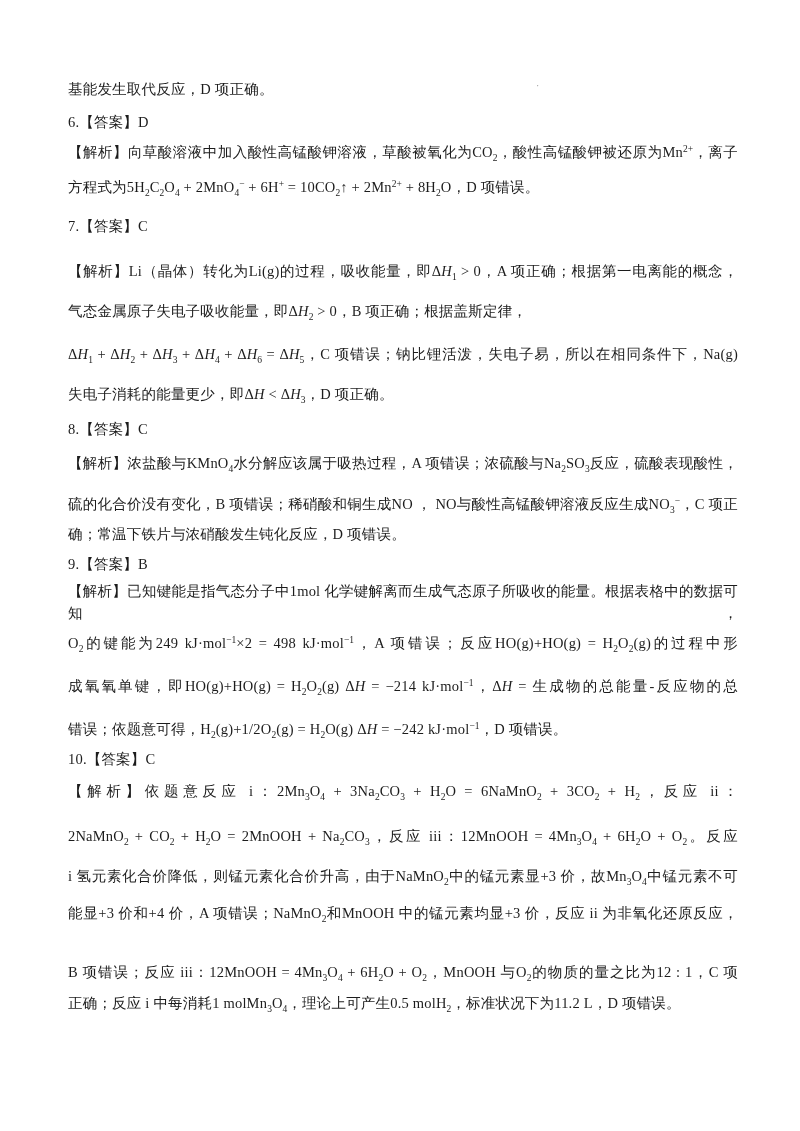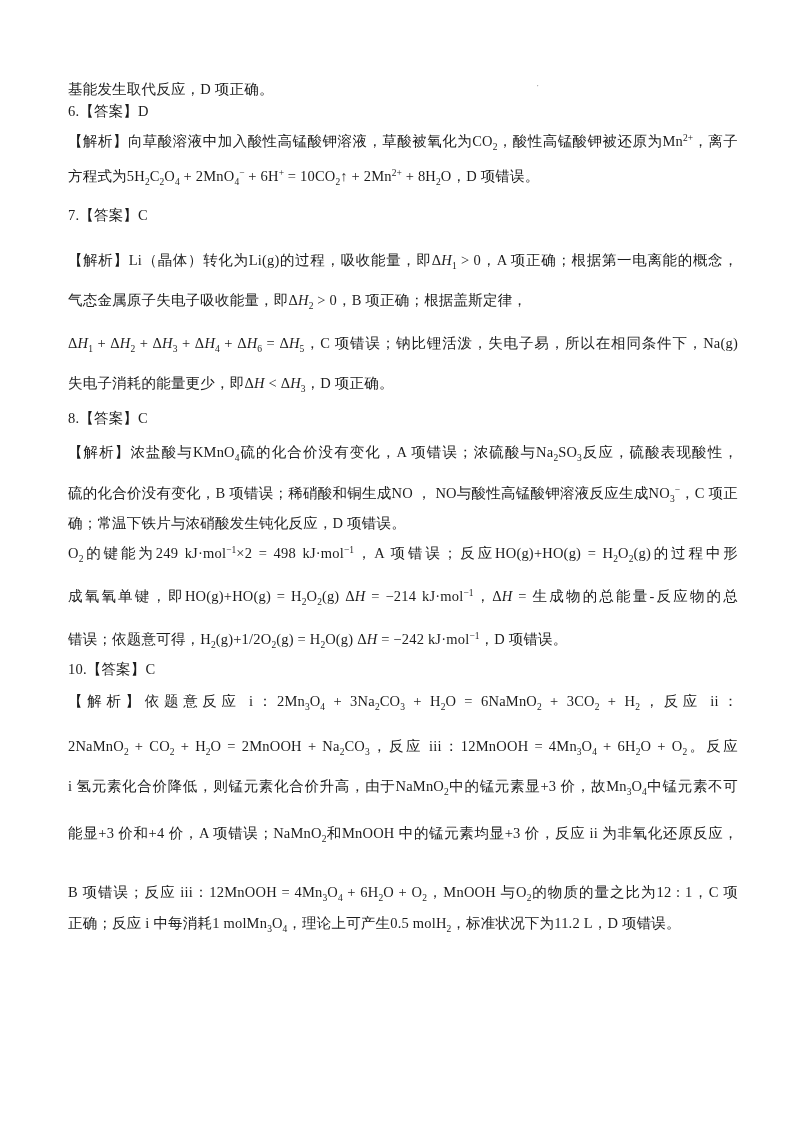--- a/index.html
+++ b/index.html
@@ -45,35 +45,37 @@
     color: #9a9a9a;
   }
 </style>
 </head>
 <body>
 
 <div class="page">
   <span class="stray">·</span>
 
   <p class="doc-line" style="margin-top:0"><span>基能发生取代反应，D 项正确。</span></p>
-  <p class="doc-line" style=""><span>6.【答案】D</span></p>
+  <p class="doc-line" style="margin-top:11px"><span>6.【答案】D</span></p>
   <p class="doc-line fill" style="margin-top:8px"><span>【解析】向草酸溶液中加入酸性高锰酸钾溶液，草酸被氧化为CO</span><sub class="sc">2</sub><span>，酸性高锰酸钾被还原为Mn</span><sup class="sc">2+</sup><span>，离子</span></p>
   <p class="doc-line" style="margin-top:13px"><span>方程式为5H</span><sub class="sc">2</sub><span>C</span><sub class="sc">2</sub><span>O</span><sub class="sc">4</sub><span> + 2MnO</span><sub class="sc">4</sub><sup class="sc">−</sup><span> + 6H</span><sup class="sc">+</sup><span> = 10CO</span><sub class="sc">2</sub><span>↑ + 2Mn</span><sup class="sc">2+</sup><span> + 8H</span><sub class="sc">2</sub><span>O，D 项错误。</span></p>
   <p class="doc-line" style="margin-top:17px"><span>7.【答案】C</span></p>
   <p class="doc-line fill" style="margin-top:23px"><span>【解析】Li（晶体）转化为Li(g)的过程，吸收能量，即Δ</span><span class="var">H</span><sub class="sc">1</sub><span> &gt; 0，A 项正确；根据第一电离能的概念，</span></p>
   <p class="doc-line" style="margin-top:18px"><span>气态金属原子失电子吸收能量，即Δ</span><span class="var">H</span><sub class="sc">2</sub><span> &gt; 0，B 项正确；根据盖斯定律，</span></p>
   <p class="doc-line fill" style="margin-top:21px"><span>Δ</span><span class="var">H</span><sub class="sc">1</sub><span> + Δ</span><span class="var">H</span><sub class="sc">2</sub><span> + Δ</span><span class="var">H</span><sub class="sc">3</sub><span> + Δ</span><span class="var">H</span><sub class="sc">4</sub><span> + Δ</span><span class="var">H</span><sub class="sc">6</sub><span> = Δ</span><span class="var">H</span><sub class="sc">5</sub><span>，C 项错误；钠比锂活泼，失电子易，所以在相同条件下，Na(g)</span></p>
   <p class="doc-line" style="margin-top:18px"><span>失电子消耗的能量更少，即Δ</span><span class="var">H</span><span> &lt; Δ</span><span class="var">H</span><sub class="sc">3</sub><span>，D 项正确。</span></p>
   <p class="doc-line" style="margin-top:13px"><span>8.【答案】C</span></p>
-  <p class="doc-line fill" style="margin-top:12px"><span>【解析】浓盐酸与KMnO</span><sub class="sc">4</sub><span>硫的化合价没有变化，A 项错误；浓硫酸与Na</span><sub class="sc">2</sub><span>SO</span><sub class="sc">3</sub><span>反应，硫酸表现酸性，</span></p>
+  <p class="doc-line fill" style="margin-top:12px"><span>【解析】浓盐酸与KMnO</span><sub class="sc">4</sub><span>水分解应该属于吸热过程，A 项错误；浓硫酸与Na</span><sub class="sc">2</sub><span>SO</span><sub class="sc">3</sub><span>反应，硫酸表现酸性，</span></p>
   <p class="doc-line fill" style="margin-top:19px"><span>硫的化合价没有变化，B 项错误；稀硝酸和铜生成NO ， NO与酸性高锰酸钾溶液反应生成NO</span><sub class="sc">3</sub><sup class="sc">−</sup><span>，C 项正</span></p>
   <p class="doc-line" style="margin-top:8px"><span>确；常温下铁片与浓硝酸发生钝化反应，D 项错误。</span></p>
+  <p class="doc-line" style="margin-top:8px"><span>9.【答案】B</span></p>
+  <p class="doc-line fill" style="margin-top:5px"><span>【解析】已知键能是指气态分子中1mol 化学键解离而生成气态原子所吸收的能量。根据表格中的数据可知，</span></p>
   <p class="doc-line fill" style="margin-top:8px"><span>O</span><sub class="sc">2</sub><span>的键能为249 kJ·mol</span><sup class="sc">−1</sup><span>×2 = 498 kJ·mol</span><sup class="sc">−1</sup><span>，A 项错误；反应HO(g)+HO(g) = H</span><sub class="sc">2</sub><span>O</span><sub class="sc">2</sub><span>(g)的过程中形</span></p>
   <p class="doc-line fill" style="margin-top:21px"><span>成氧氧单键，即HO(g)+HO(g) = H</span><sub class="sc">2</sub><span>O</span><sub class="sc">2</sub><span>(g)  Δ</span><span class="var">H</span><span> = −214 kJ·mol</span><sup class="sc">−1</sup><span>，Δ</span><span class="var">H</span><span> = 生成物的总能量-反应物的总</span></p>
   <p class="doc-line" style="margin-top:21px"><span>错误；依题意可得，H</span><sub class="sc">2</sub><span>(g)+1/2O</span><sub class="sc">2</sub><span>(g) = H</span><sub class="sc">2</sub><span>O(g)  Δ</span><span class="var">H</span><span> = −242 kJ·mol</span><sup class="sc">−1</sup><span>，D 项错误。</span></p>
   <p class="doc-line" style="margin-top:8px"><span>10.【答案】C</span></p>
   <p class="doc-line fill" style="margin-top:10px"><span>【解析】依题意反应 i：2Mn</span><sub class="sc">3</sub><span>O</span><sub class="sc">4</sub><span> + 3Na</span><sub class="sc">2</sub><span>CO</span><sub class="sc">3</sub><span> + H</span><sub class="sc">2</sub><span>O = 6NaMnO</span><sub class="sc">2</sub><span> + 3CO</span><sub class="sc">2</sub><span> + H</span><sub class="sc">2</sub><span>，反应 ii：</span></p>
   <p class="doc-line fill" style="margin-top:23px"><span>2NaMnO</span><sub class="sc">2</sub><span> + CO</span><sub class="sc">2</sub><span> + H</span><sub class="sc">2</sub><span>O = 2MnOOH + Na</span><sub class="sc">2</sub><span>CO</span><sub class="sc">3</sub><span>，反应 iii：12MnOOH = 4Mn</span><sub class="sc">3</sub><span>O</span><sub class="sc">4</sub><span> + 6H</span><sub class="sc">2</sub><span>O + O</span><sub class="sc">2</sub><span>。反应</span></p>
   <p class="doc-line fill" style="margin-top:18px"><span>i 氢元素化合价降低，则锰元素化合价升高，由于NaMnO</span><sub class="sc">2</sub><span>中的锰元素显+3 价，故Mn</span><sub class="sc">3</sub><span>O</span><sub class="sc">4</sub><span>中锰元素不可</span></p>
-  <p class="doc-line fill" style="margin-top:25px"><span>能显+3 价和+4 价，A 项错误；NaMnO</span><sub class="sc">2</sub><span>和MnOOH 中的锰元素均显+3 价，反应 ii 为非氧化还原反应，</span></p>
+  <p class="doc-line fill" style="margin-top:15px"><span>能显+3 价和+4 价，A 项错误；NaMnO</span><sub class="sc">2</sub><span>和MnOOH 中的锰元素均显+3 价，反应 ii 为非氧化还原反应，</span></p>
   <p class="doc-line fill" style="margin-top:37px"><span>B 项错误；反应 iii：12MnOOH = 4Mn</span><sub class="sc">3</sub><span>O</span><sub class="sc">4</sub><span> + 6H</span><sub class="sc">2</sub><span>O + O</span><sub class="sc">2</sub><span>，MnOOH 与O</span><sub class="sc">2</sub><span>的物质的量之比为12 : 1，C 项</span></p>
   <p class="doc-line" style="margin-top:9px"><span>正确；反应 i 中每消耗1 molMn</span><sub class="sc">3</sub><span>O</span><sub class="sc">4</sub><span>，理论上可产生0.5 molH</span><sub class="sc">2</sub><span>，标准状况下为11.2 L，D 项错误。</span></p>
 </div>
 
 </body></html>

